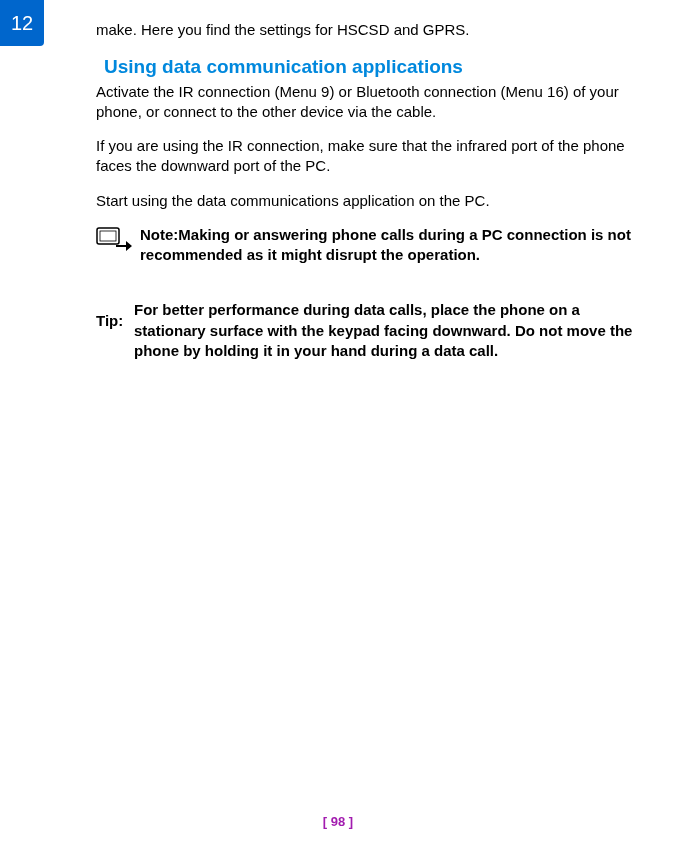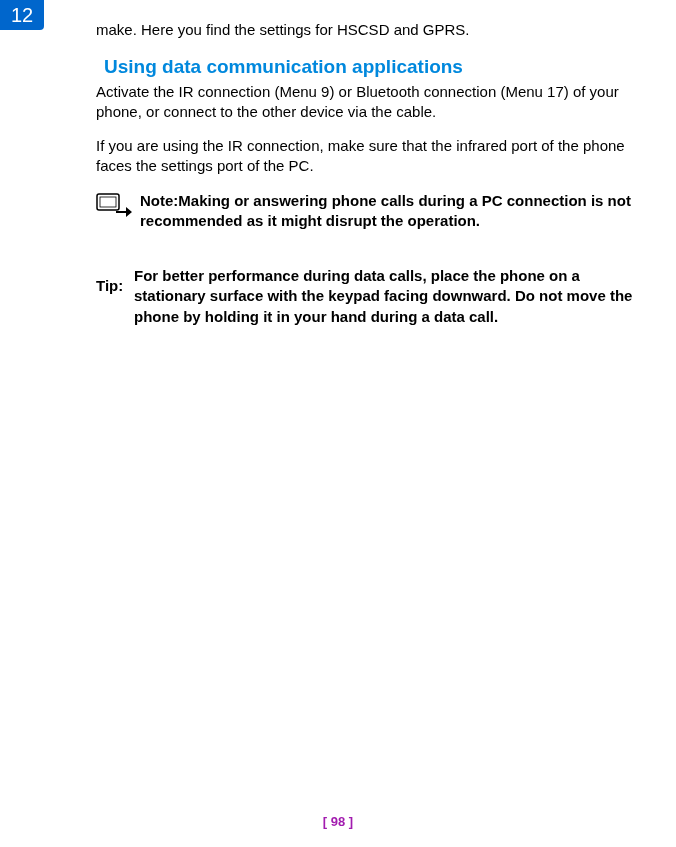--- a/index.html
+++ b/index.html
@@ -13,21 +13,21 @@
       background: #ffffff;
       font-family: Arial, Helvetica, sans-serif;
       position: relative;
       color: #000000;
     }
     .page-tab {
       position: absolute;
       top: 0;
       left: 0;
       width: 44px;
-      height: 30px;
+      height: 46px;
       background: #0066cc;
       color: #ffffff;
       font-size: 20px;
       font-weight: normal;
       display: flex;
       align-items: center;
       justify-content: center;
       border-bottom-right-radius: 4px;
     }
     .content {
@@ -111,22 +111,23 @@
 
 <div class="page-tab">
   <span>12</span>
 </div>
 
 <div class="content">
   <p class="continuation">make. Here you find the settings for HSCSD and GPRS.</p>
 
   <h2 class="section-heading">Using data communication applications</h2>
 
-  <p class="paragraph">Activate the IR connection (Menu 9) or Bluetooth connection (Menu 17) of your phone, or connect to the other device via the cable.</p>
-  <p class="paragraph">If you are using the IR connection, make sure that the infrared port of the phone faces the settings port of the PC.</p>
+  <p class="paragraph">Activate the IR connection (Menu 9) or Bluetooth connection (Menu 16) of your phone, or connect to the other device via the cable.</p>
+  <p class="paragraph">If you are using the IR connection, make sure that the infrared port of the phone faces the downward port of the PC.</p>
+  <p class="paragraph">Start using the data communications application on the PC.</p>
 
   <div class="note-block">
     <div class="note-icon">
       <svg viewBox="0 0 36 24" xmlns="http://www.w3.org/2000/svg">
         <rect x="1" y="1" width="22" height="16" rx="2" fill="none" stroke="#000" stroke-width="1.5"></rect>
         <rect x="4" y="4" width="16" height="10" fill="none" stroke="#000" stroke-width="0.8"></rect>
         <path d="M 20 18 L 30 18 L 30 14 L 36 19 L 30 24 L 30 20 L 20 20 Z" fill="#000"></path>
       </svg>
     </div>
     <div class="note-text">

